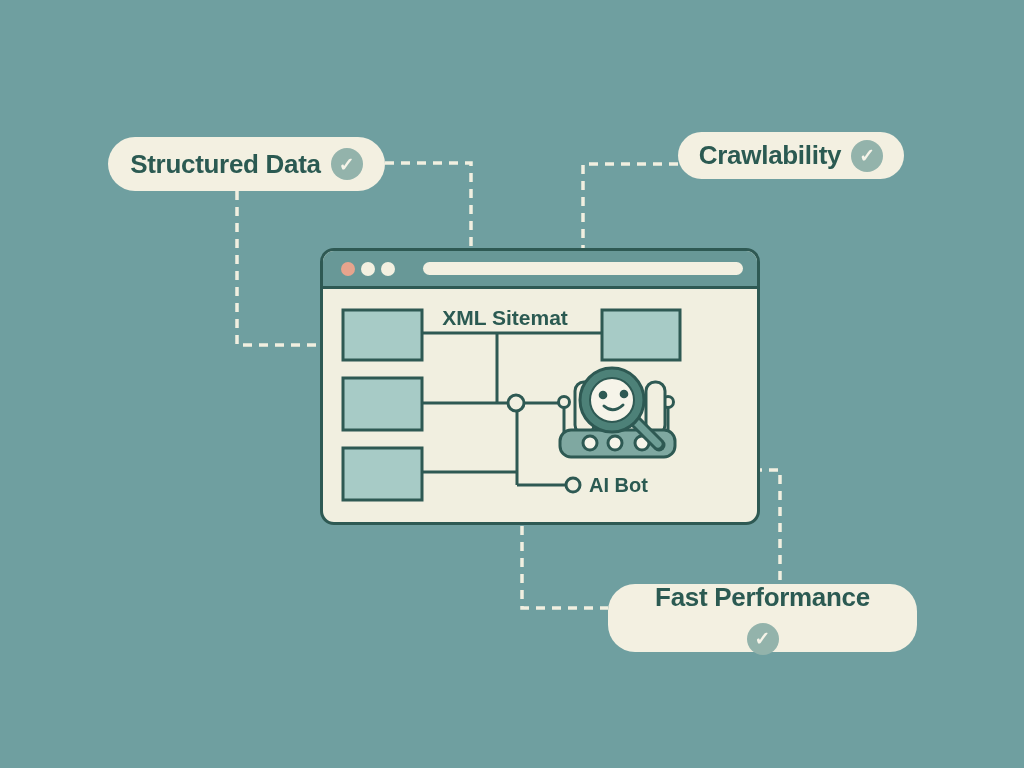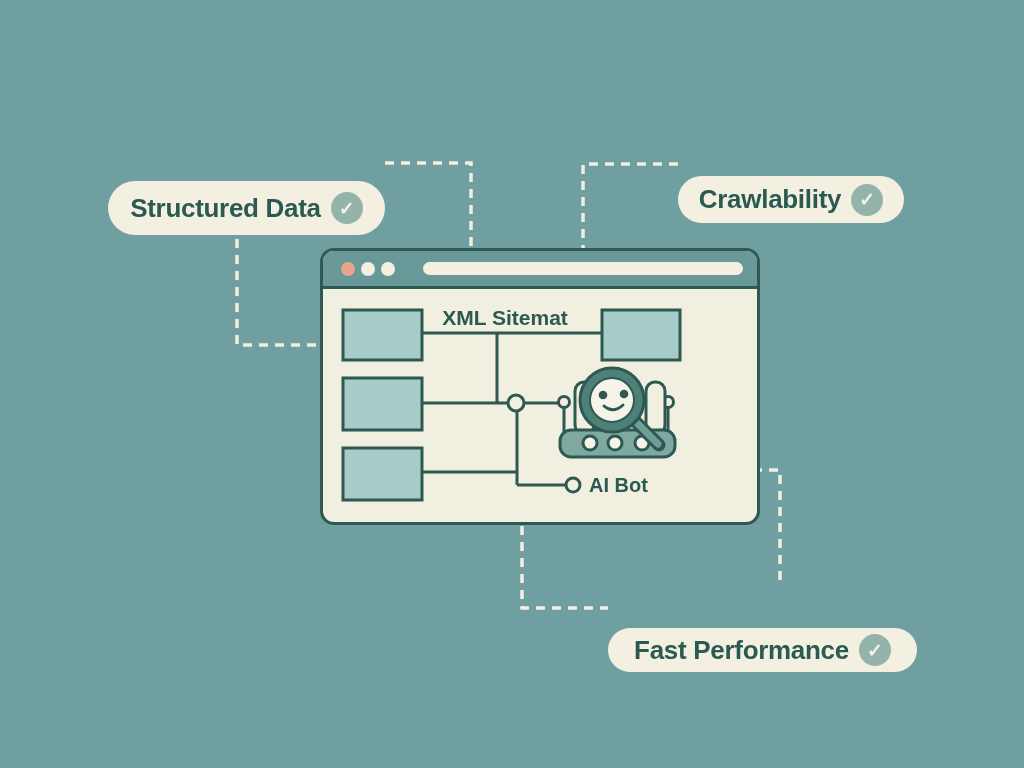--- a/index.html
+++ b/index.html
@@ -11,21 +11,20 @@
   }
   .stage{position:absolute;inset:0;}
   svg.connectors{position:absolute;left:0;top:0;}
   .pill{
     position:absolute;
     background:#f3f0e1;
     border-radius:27px;
     display:flex;align-items:center;justify-content:center;
     gap:10px;
     box-sizing:border-box;
-    margin-top:44px;
   }
   .pill .label{
     color:#2b5a52;
     font-weight:bold;
     font-size:26px;
     letter-spacing:-0.3px;
     white-space:nowrap;
   }
   .badge{
     width:32px;height:32px;border-radius:50%;
@@ -133,18 +132,18 @@
   <div class="pill" style="left:108px;top:137px;width:277px;height:54px;">
     <span class="label">Structured Data</span>
     <span class="badge">✓</span>
   </div>
 
   <div class="pill" style="left:678px;top:132px;width:226px;height:47px;">
     <span class="label">Crawlability</span>
     <span class="badge">✓</span>
   </div>
 
-  <div class="pill" style="left:608px;top:584px;width:309px;height:44px;">
+  <div class="pill" style="left:608px;top:584px;width:309px;height:68px;flex-direction:column;">
     <span class="label">Fast Performance</span>
     <span class="badge">✓</span>
   </div>
 
 </div>
 
 </body></html>

